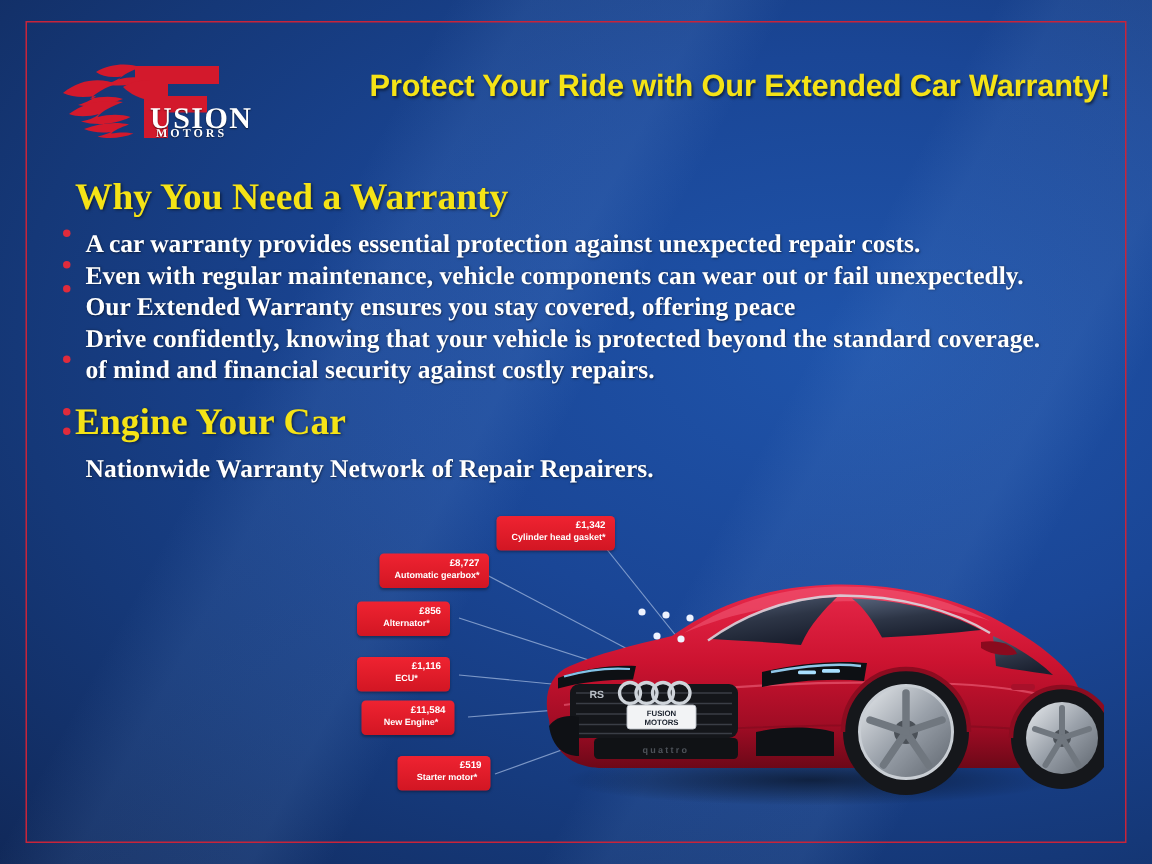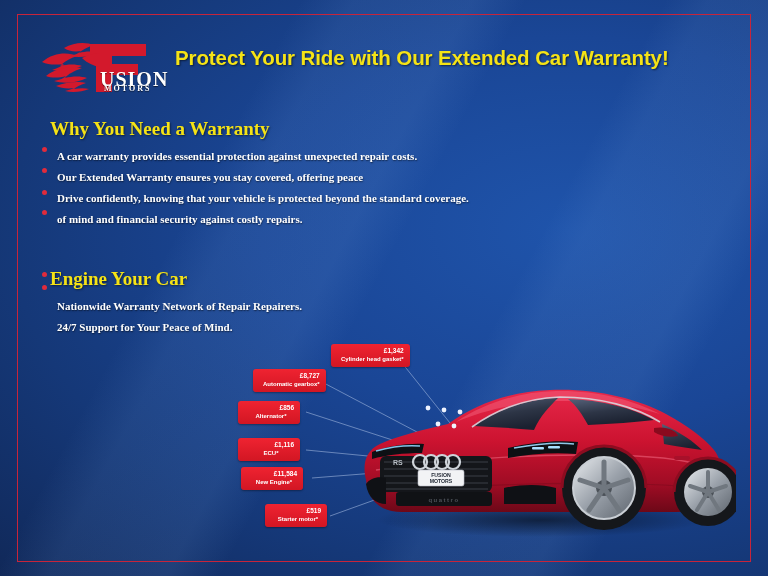--- a/index.html
+++ b/index.html
@@ -66,51 +66,51 @@
     letter-spacing: 1px;
     text-shadow: 0 1px 1px rgba(0,0,0,0.6);
   }
   #logo-usion { left: 62px; top: 34px; font-size: 20px; }
   #logo-motors { left: 66px; top: 50px; font-size: 8px; letter-spacing: 2px; }
 
   #main-title {
     position: absolute;
     left: 175px; top: 18px;
     width: 565px;
-    text-align: left;
+    text-align: right;
     font-family: "Liberation Sans", sans-serif;
     font-size: 20.5px;
     font-weight: bold;
     color: #f5e316;
     text-shadow: 1px 1px 2px rgba(0,0,0,0.55);
     letter-spacing: -0.1px;
   }
 
   
   .section { position: absolute; left: 40px; width: 620px; }
   #section-why { top: 118px; }
   #section-protect { top: 268px; }
 
   .section-heading {
     font-family: "Liberation Serif", serif;
-    font-size: 19px;
+    font-size: 25px;
     font-weight: bold;
     color: #f5e316;
     text-shadow: 1px 1px 2px rgba(0,0,0,0.5);
     margin-left: 10px;
     margin-bottom: 6px;
   }
 
   .bullets { list-style: none; }
 
   .bullet-line {
     position: relative;
     padding-left: 17px;
     font-family: "Liberation Serif", serif;
-    font-size: 11px;
+    font-size: 17px;
     font-weight: bold;
     color: #ffffff;
     line-height: 21px;
     text-shadow: 0.5px 0.5px 1.5px rgba(0,0,0,0.55);
     white-space: nowrap;
   }
   .bullet-line .dot {
     position: absolute;
     left: 2px;
     top: 1px;
@@ -213,20 +213,21 @@
 
   <div class="section" id="section-why">
     <div class="section-heading">Why You Need a Warranty</div>
     <div class="bullets">
       <div class="bullet-line">
         <span class="dot"></span>
         <span>A car warranty provides essential protection against unexpected repair costs.</span>
       </div>
       <div class="bullet-line">
         <span class="dot"></span>
+        <span>Even with regular maintenance, vehicle components can wear out or fail unexpectedly.</span>
       </div>
       <div class="bullet-line nodot">
         <span>Our Extended Warranty ensures you stay covered, offering peace</span>
       </div>
       <div class="bullet-line nodot">
         <span>Drive confidently, knowing that your vehicle is protected beyond the standard coverage.</span>
       </div>
       <div class="bullet-line">
         <span class="dot"></span>
         <span>of mind and financial security against costly repairs.</span>
@@ -237,23 +238,20 @@
   <div class="stray-dot" style="left:42px; top:190px;"></div>
 
   <div class="stray-dot" style="left:42px; top:272px;"></div>
   <div class="stray-dot" style="left:42px; top:285px;"></div>
 
   <div class="section" id="section-protect">
     <div class="section-heading">Engine Your Car</div>
     <div class="bullets">
       <div class="bullet-line nodot">
         <span>Nationwide Warranty Network of Repair Repairers.</span>
-      </div>
-      <div class="bullet-line nodot">
-        <span>24/7 Support for Your Peace of Mind.</span>
       </div>
     </div>
   </div>
 
   <svg id="connectors">
     <g stroke="#9fb6dd" stroke-width="0.8" fill="none" opacity="0.75">
       <line x1="398" y1="28" x2="470" y2="118"></line>
       <line x1="322" y1="52" x2="455" y2="122"></line>
       <line x1="306" y1="82" x2="448" y2="128"></line>
       <line x1="306" y1="120" x2="440" y2="133"></line>

